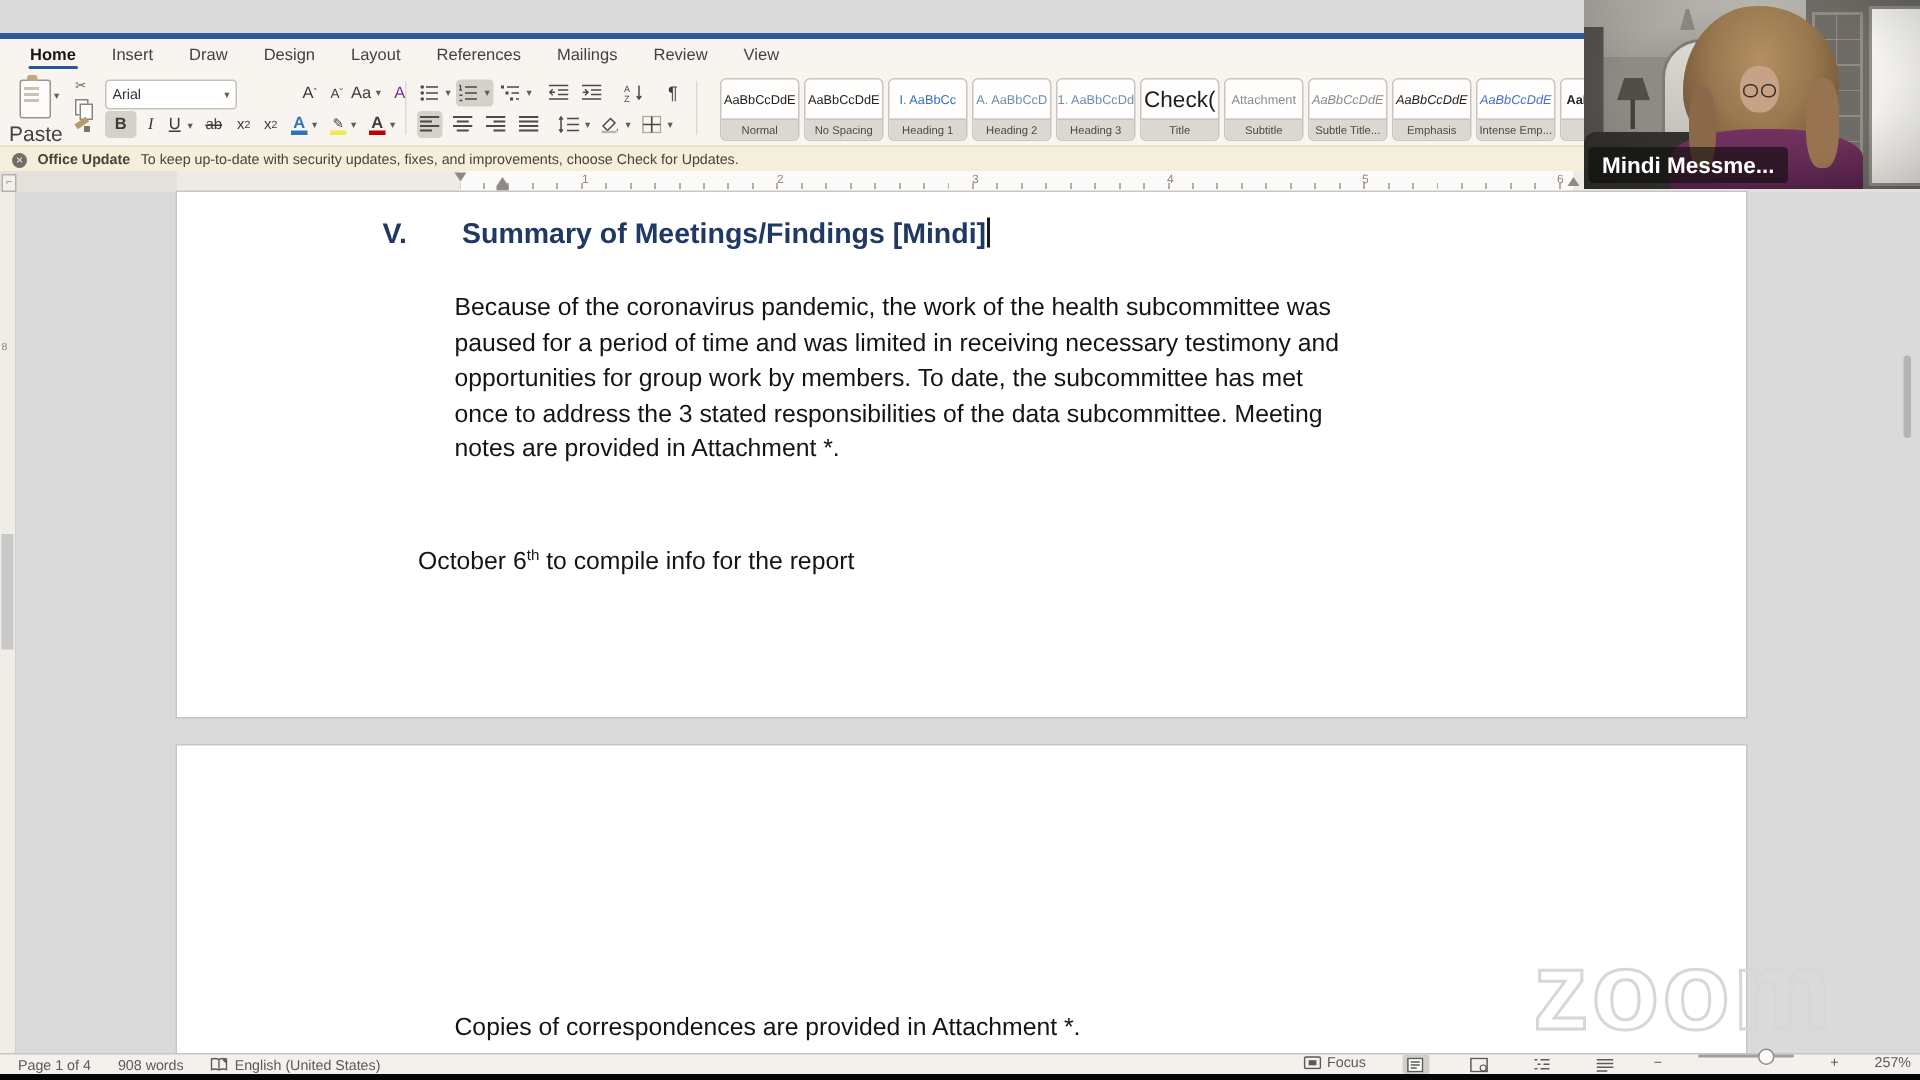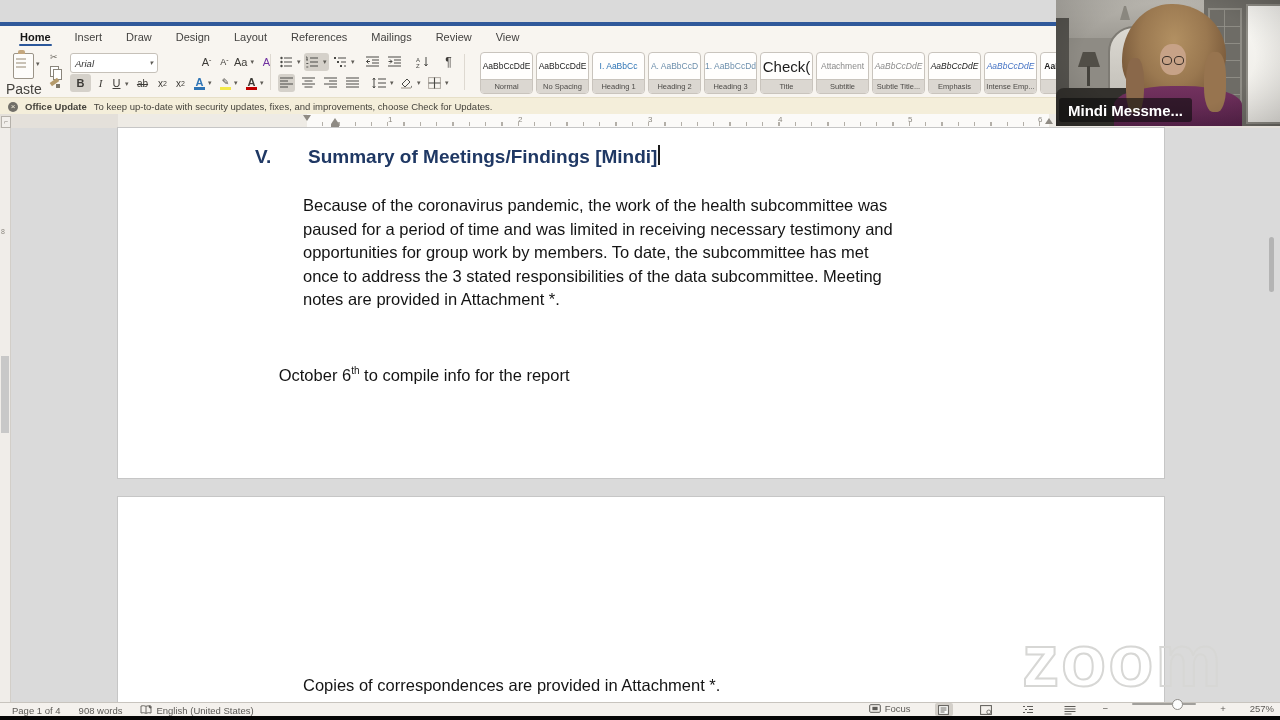--- a/index.html
+++ b/index.html
@@ -50,21 +50,21 @@
   .paste-chev{position:absolute;left:36px;top:12px;font-size:7px;color:#5f5c56;}
   .paste-label{position:absolute;left:6px;top:33px;width:34px;text-align:right;font-size:14px;color:#45433f;}
   .mini{position:absolute;font-size:9px;color:#6b675f;}
   .copy-ic{position:absolute;left:50px;top:18px;width:7px;height:9px;border:1.2px solid #8a857b;background:#fff;}
   .copy-ic::after{content:"";position:absolute;left:2px;top:2px;width:7px;height:9px;border:1.2px solid #8a857b;background:#fff;}
   .brush-ic{position:absolute;left:50px;top:32px;width:10px;height:9px;}
   .brush-ic::before{content:"";position:absolute;left:0;top:0;width:9px;height:4px;background:#b59a6a;transform:rotate(-35deg);}
   .brush-ic::after{content:"";position:absolute;left:6px;top:4px;width:4px;height:4px;background:#7d7668;}
 
   .fbox{position:absolute;height:18px;border:1px solid #c6c1b9;background:#fff;border-radius:3px;
-    font-size:9.5px;color:#333;display:flex;align-items:center;justify-content:space-between;padding:0 4px;font-style:italic;}
+    font-size:9.5px;color:#333;display:flex;align-items:center;justify-content:space-between;padding:0 4px;}
   .chev{font-size:7px;color:#5f5c56;margin-left:3px;}
   .rbtn{position:absolute;height:18px;min-width:17px;display:flex;align-items:center;justify-content:center;
     font-size:11px;color:#3d3b37;border-radius:3px;padding:0 2px;}
   .rbtn.sel{background:#d5d1ca;}
   .rbtn .sup{font-size:7px;vertical-align:super;}
   .rbtn .sub{font-size:7px;vertical-align:sub;}
   .colstack{display:flex;flex-direction:column;align-items:center;line-height:10px;}
   .colbar{width:11px;height:3px;margin-top:0px;}
   .icbtn{position:absolute;height:18px;display:flex;align-items:center;justify-content:center;
     border-radius:3px;padding:0 2px;gap:1px;}

